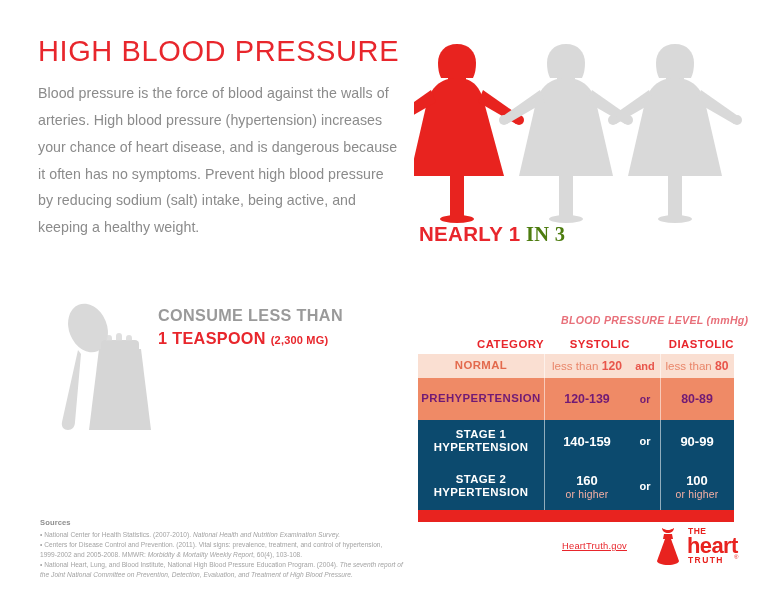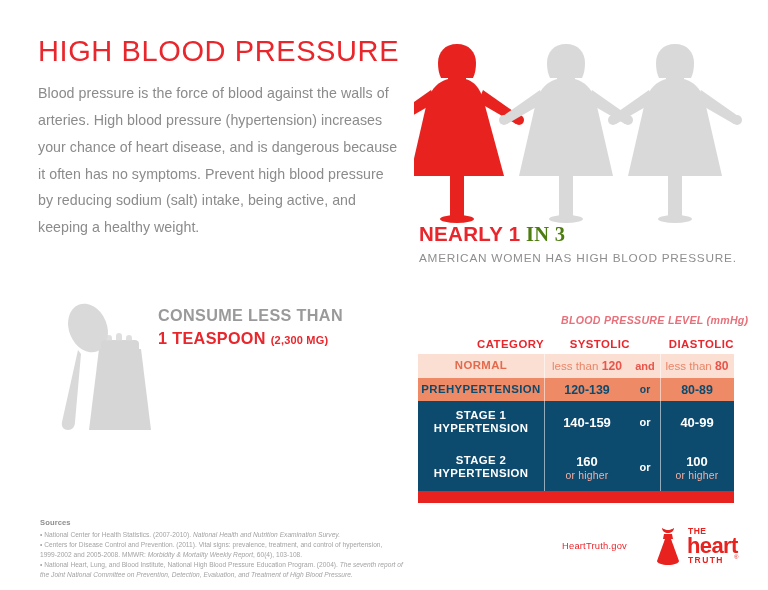--- a/index.html
+++ b/index.html
@@ -193,23 +193,23 @@
     height: 24px;
     font-size: 11.6px;
     color: #e9866a;
   }
   .row-normal .cell-cat { font-size: 11.4px; color: #e36a4d; }
   .row-normal .num { font-weight: 700; color: #e8554b; font-size: 12.2px; }
   .row-normal .cell-conj { color: #e8554b; font-size: 11px; }
 
   .row-pre {
     background: #ef8a66;
-    height: 23px;
+    height: 42px;
     font-size: 12.4px;
-    color: #0c4a6e;
+    color: #701a75;
     font-weight: 700;
   }
   .row-pre .cell-cat { font-size: 11.4px; }
   .row-pre .cell-conj { font-size: 10.4px; }
 
   .row-stage {
     background: #0c4a6e;
     color: #ffffff;
   }
   .row-stage1 { height: 42px; }
@@ -264,20 +264,21 @@
   .sources .line i { font-style: italic; }
 
   .site {
     position: absolute;
     left: 562px;
     top: 540px;
     font-size: 9.4px;
     color: #e8262c;
     letter-spacing: 0.2px;
     font-weight: 400;
+    text-decoration: underline;
   }
   .logo {
     position: absolute;
     left: 648px;
     top: 524px;
     width: 96px;
     height: 44px;
   }
   .logo svg { display: block; }
 </style>
@@ -326,21 +327,20 @@
         <circle cx="199" cy="92" r="5"></circle>
         <circle cx="323" cy="92" r="5"></circle>
       </g>
     </svg>
   </div>
 
   <div class="stat">
     <div class="big">
       <span class="red">NEARLY 1</span><span class="grey"> IN 3</span>
     </div>
-    <div class="sub">AMERICAN WOMEN HAS HIGH BLOOD PRESSURE.</div>
   </div>
 
   <div class="spoon-graphic">
     <svg width="120" height="128" viewBox="0 0 120 128" aria-hidden="true">
       <g fill="#d9d9d9">
         <ellipse cx="34" cy="26" rx="19" ry="25" transform="rotate(-22 34 26)"></ellipse>
         <path d="M24 48 8 120c-1 5 2 8 6 8s7-3 7-8l6-68z"></path>
       </g>
       <g fill="#d6d6d6">
         <path d="M47 42c0-3 2-4 4-4h30c2 0 4 1 4 4v5h-38z"></path>
@@ -391,21 +391,21 @@
 
     <div class="bp-row row-stage row-stage1">
       <div class="divider div-a"></div>
       <div class="divider div-b"></div>
       <div class="cell-cat">
         <span>STAGE 1</span><br>
         <span>HYPERTENSION</span>
       </div>
       <div class="cell-sys">140-159</div>
       <div class="cell-conj">or</div>
-      <div class="cell-dia">40-99</div>
+      <div class="cell-dia">90-99</div>
     </div>
 
     <div class="bp-row row-stage row-stage2">
       <div class="divider div-a"></div>
       <div class="divider div-b"></div>
       <div class="cell-cat">
         <span>STAGE 2</span><br>
         <span>HYPERTENSION</span>
       </div>
       <div class="cell-sys">

